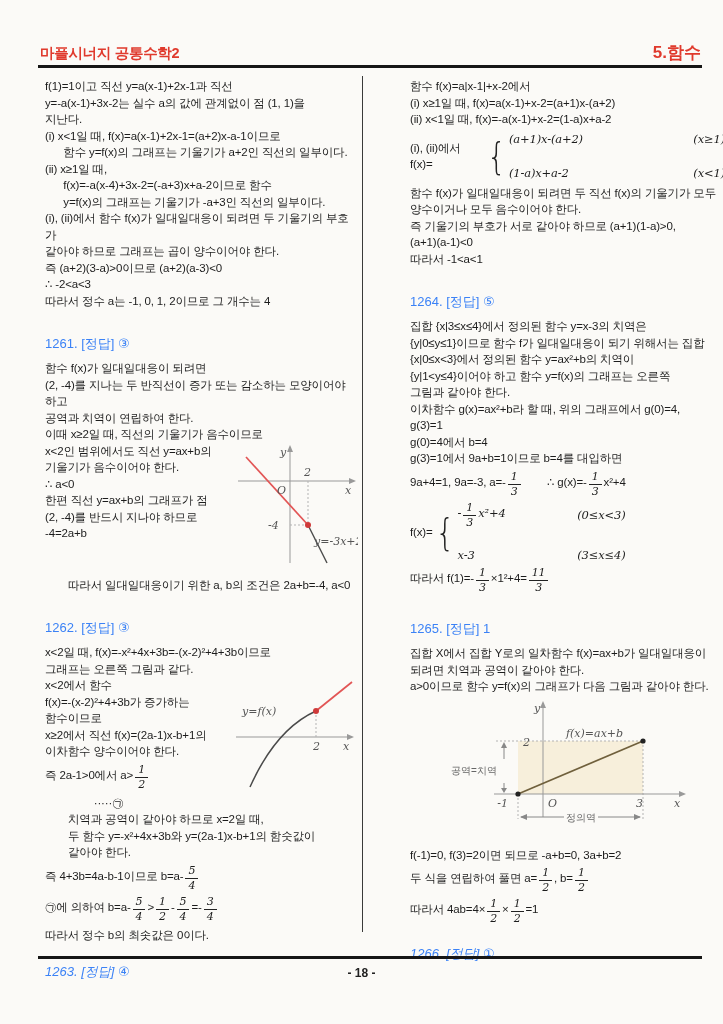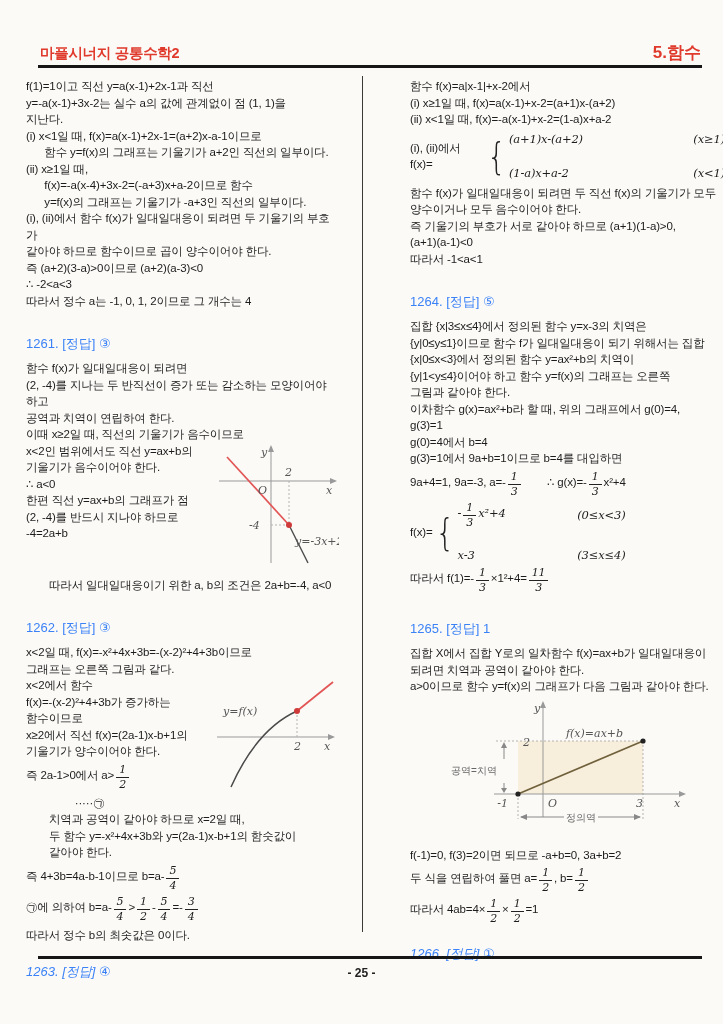--- a/index.html
+++ b/index.html
@@ -9,21 +9,21 @@
     overflow:hidden;
   }
   .hdr-left{position:absolute;left:40px;top:44px;font-size:14.5px;font-weight:bold;color:#e03a2d;letter-spacing:-0.3px;}
   .hdr-right{position:absolute;right:22px;top:41px;font-size:17px;font-weight:bold;color:#e03a2d;}
   .top-rule{position:absolute;left:38px;right:21px;top:65px;height:3px;background:#161616;}
   .bottom-rule{position:absolute;left:38px;right:21px;top:956px;height:3px;background:#161616;}
   .col-divider{position:absolute;left:362px;top:76px;width:1px;height:856px;background:#3a3a3a;}
   .page-num{position:absolute;left:0;right:0;top:966px;text-align:center;font-size:12px;font-weight:bold;color:#222;}
 
   .col{position:absolute;top:78px;}
-  .col-left{left:26px;width:313px;}
+  .col-left{left:45px;width:313px;}
   .col-right{left:410px;width:315px;}
 
   .ln{margin:0;font-size:11.5px;line-height:16.5px;white-space:pre-wrap;letter-spacing:-0.15px;}
   .prob-heading{margin:26px 0 7px;font-size:13px;font-weight:normal;color:#3b82f6;}
   .prob-heading.tight{margin-top:20px;font-style:italic;}
   .clear{clear:both;margin-left:23px;}
 
   .graph-right{float:right;margin:0 0 2px 6px;}
   .graph-center{text-align:center;margin:4px 0 6px;}
 
@@ -64,21 +64,21 @@
     <div>
         <p class="ln">f(1)=1이고 직선 y=a(x-1)+2x-1과 직선</p>
         <p class="ln">y=-a(x-1)+3x-2는 실수 a의 값에 관계없이 점 (1, 1)을</p>
         <p class="ln">지난다.</p>
         <p class="ln">(i) x&lt;1일 때, f(x)=a(x-1)+2x-1=(a+2)x-a-1이므로</p>
         <p class="ln">      함수 y=f(x)의 그래프는 기울기가 a+2인 직선의 일부이다.</p>
         <p class="ln">(ii) x≥1일 때,</p>
         <p class="ln">      f(x)=-a(x-4)+3x-2=(-a+3)x+a-2이므로 함수</p>
         <p class="ln">      y=f(x)의 그래프는 기울기가 -a+3인 직선의 일부이다.</p>
         <p class="ln">(i), (ii)에서 함수 f(x)가 일대일대응이 되려면 두 기울기의 부호가</p>
-        <p class="ln">같아야 하므로 함수이므로 곱이 양수이어야 한다.</p>
+        <p class="ln">같아야 하므로 그래프는 곱이 양수이어야 한다.</p>
         <p class="ln">즉 (a+2)(3-a)&gt;0이므로 (a+2)(a-3)&lt;0</p>
         <p class="ln">∴ -2&lt;a&lt;3</p>
         <p class="ln">따라서 정수 a는 -1, 0, 1, 2이므로 그 개수는 4</p>
       </div>
   </section>
 
   <section>
     <h3 class="prob-heading">1261. [정답] ③</h3>
     <div>
         <p class="ln">함수 f(x)가 일대일대응이 되려면</p>
@@ -133,21 +133,21 @@
         <text x="12" y="38">y=f(x)</text>
         <text x="83" y="73">2</text>
         <text x="113" y="73">x</text>
       </svg>
     </div>
     <div>
         <p class="ln">x&lt;2에서 함수</p>
         <p class="ln">f(x)=-(x-2)²+4+3b가 증가하는</p>
         <p class="ln">함수이므로</p>
         <p class="ln">x≥2에서 직선 f(x)=(2a-1)x-b+1의</p>
-        <p class="ln">기울기가 양수이어야 한다.</p>
+        <p class="ln">이차함수 양수이어야 한다.</p>
       </div>
     <p class="ln fline"><span>즉 2a-1&gt;0에서 a&gt;</span><span class="frac"><span class="num">1</span><span class="den">2</span></span></p>
     <p class="ln">                ·····㉠</p>
     <div class="clear">
         <p class="ln">치역과 공역이 같아야 하므로 x=2일 때,</p>
         <p class="ln">두 함수 y=-x²+4x+3b와 y=(2a-1)x-b+1의 함숫값이</p>
         <p class="ln">같아야 한다.</p>
       </div>
     <p class="ln fline"><span>즉 4+3b=4a-b-1이므로 b=a-</span><span class="frac"><span class="num">5</span><span class="den">4</span></span></p>
     <p class="ln fline"><span>㉠에 의하여 b=a-</span><span class="frac"><span class="num">5</span><span class="den">4</span></span><span>&gt;</span><span class="frac"><span class="num">1</span><span class="den">2</span></span><span>-</span><span class="frac"><span class="num">5</span><span class="den">4</span></span><span>=-</span><span class="frac"><span class="num">3</span><span class="den">4</span></span></p>
@@ -242,13 +242,13 @@
     <p class="ln fline"><span>두 식을 연립하여 풀면 a=</span><span class="frac"><span class="num">1</span><span class="den">2</span></span><span>, b=</span><span class="frac"><span class="num">1</span><span class="den">2</span></span></p>
     <p class="ln fline"><span>따라서 4ab=4×</span><span class="frac"><span class="num">1</span><span class="den">2</span></span><span>×</span><span class="frac"><span class="num">1</span><span class="den">2</span></span><span>=1</span></p>
   </section>
 
   <section>
     <h3 class="prob-heading tight">1266. [정답] ①</h3>
   </section>
 </div>
 
 <div class="bottom-rule"></div>
-<div class="page-num">- 25 -</div>
+<div class="page-num">- 18 -</div>
 
 </body></html>

